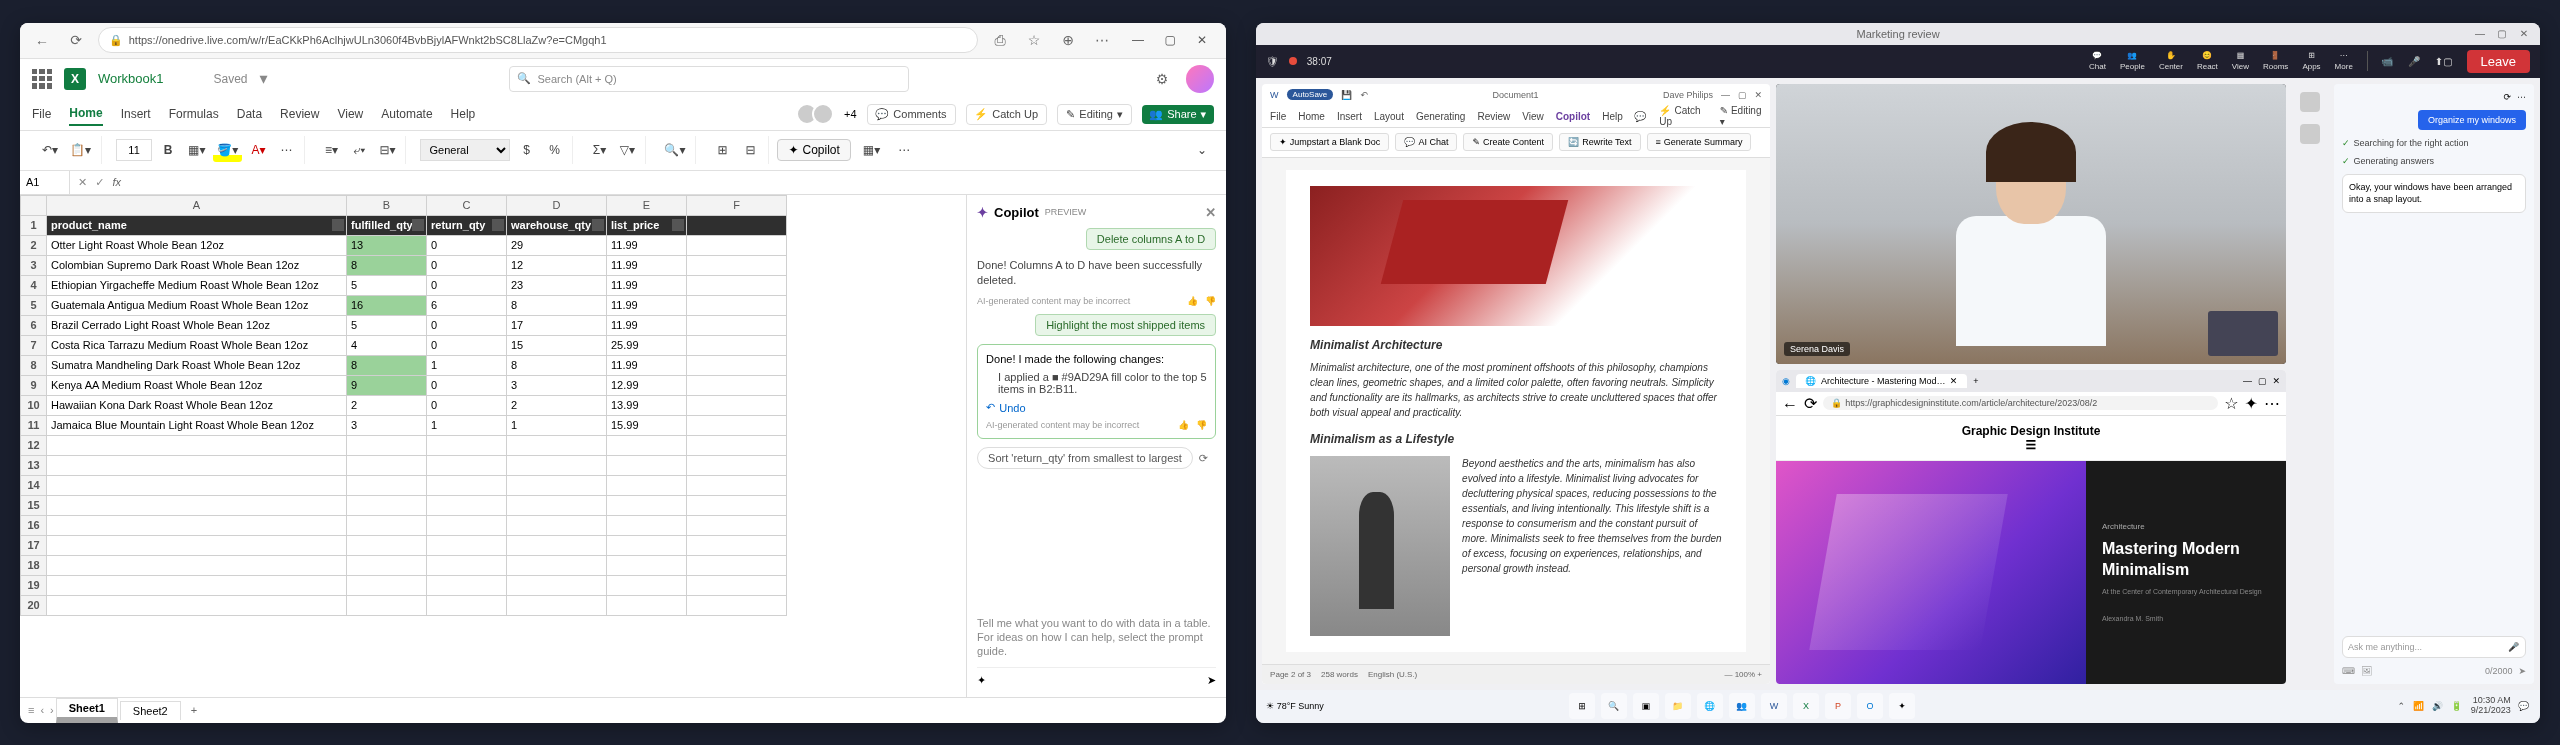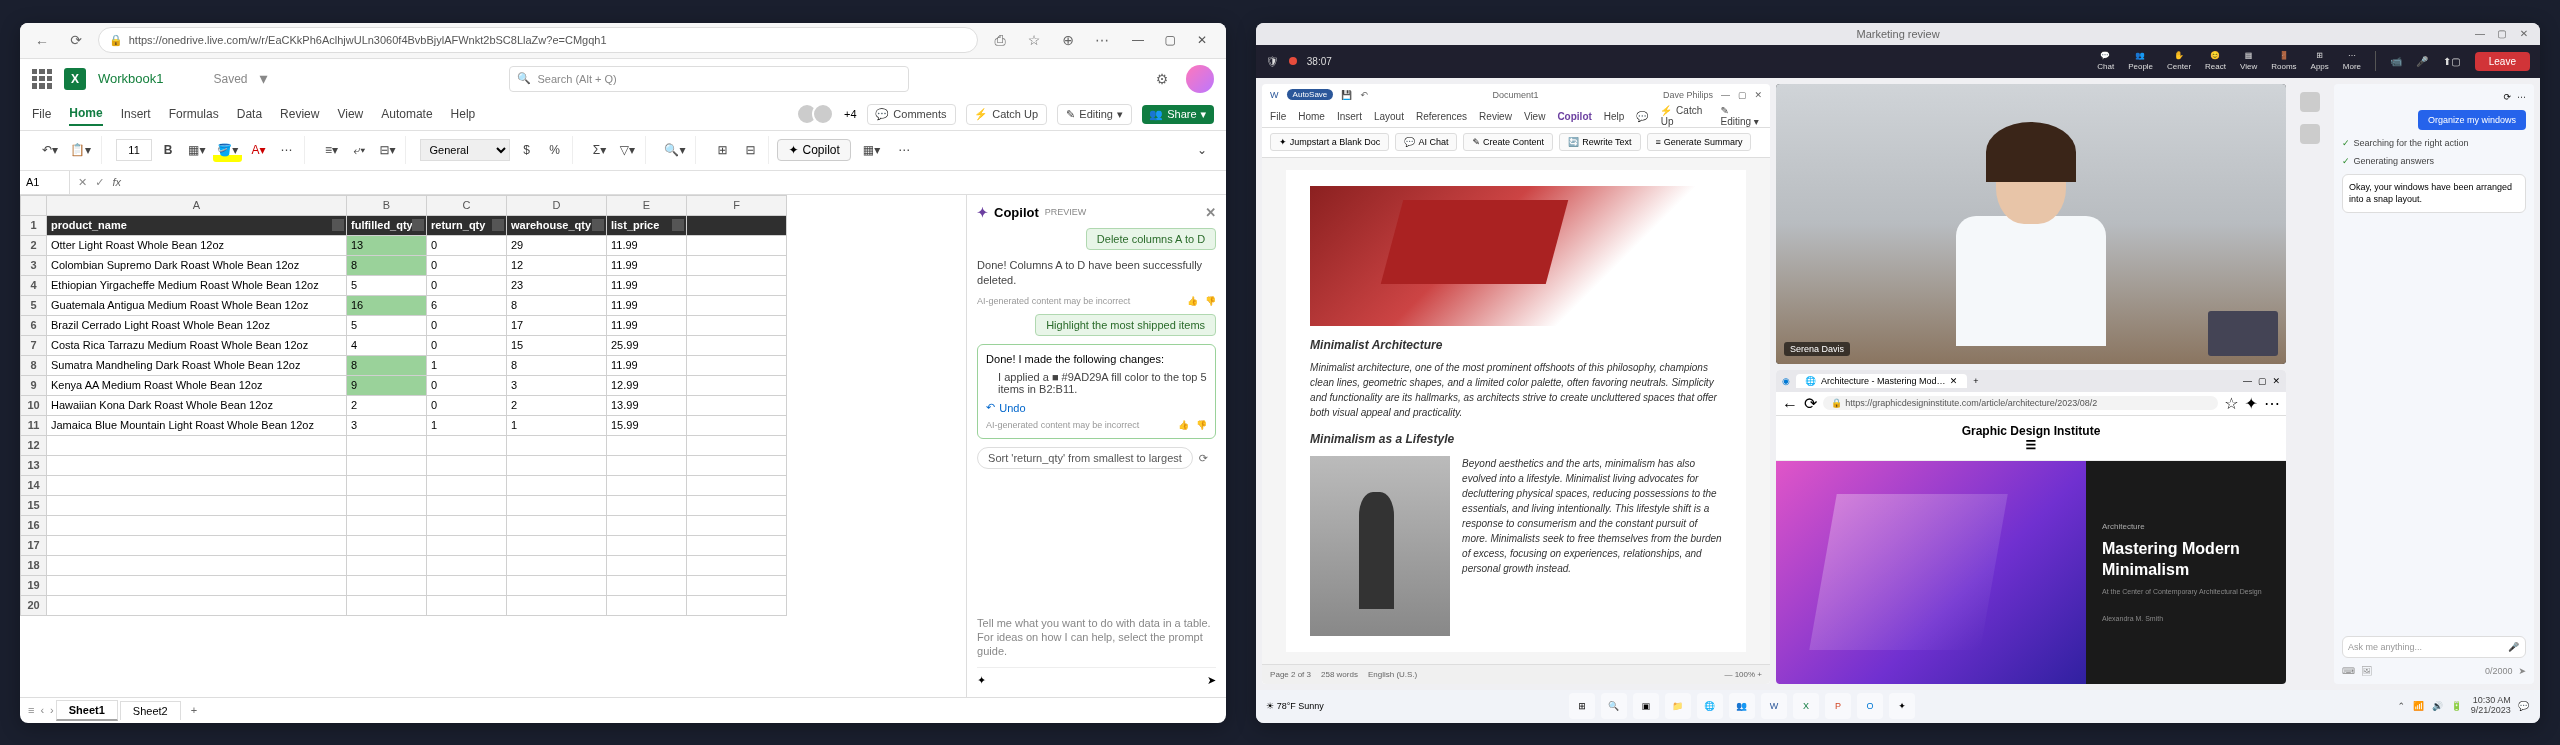--- a/index.html
+++ b/index.html
@@ -79,38 +79,38 @@
 .cp-bullet { padding-left: 12px; color: #444; }
 .cp-undo { color: #0066cc; display: flex; align-items: center; gap: 4px; }
 .cp-suggest { border: 1px solid #ddd; border-radius: 12px; padding: 4px 10px; color: #555; align-self: flex-start; display: flex; gap: 6px; align-items: center; }
 .cp-input-hint { color: #888; line-height: 1.3; margin-top: auto; }
 .cp-input-row { display: flex; align-items: center; gap: 8px; border-top: 1px solid #eee; padding-top: 6px; }
 
 
 .sheet-tabs { height: 26px; display: flex; align-items: center; border-top: 1px solid #ddd; font-size: 11px; padding: 0 8px; gap: 2px; }
 .sheet-nav { display: flex; gap: 6px; color: #888; }
 .sheet-tab { padding: 3px 12px; border: 1px solid #ddd; border-bottom: none; background: #fff; }
-.sheet-tab.active { font-weight: 600; border-bottom: 2px solid #a3a3a3; text-align: right; }
+.sheet-tab.active { font-weight: 600; border-bottom: 6px solid #a3a3a3; text-align: right; }
 
 
 .teams-body { flex: 1; display: flex; gap: 6px; padding: 6px; }
 .word-panel { flex: 1; background: #fff; border-radius: 4px; display: flex; flex-direction: column; overflow: hidden; }
 .right-stack { width: 510px; display: flex; flex-direction: column; gap: 6px; }
 
 
 .teams-title { height: 24px; background: #e8e8ec; display: flex; align-items: center; justify-content: center; font-size: 11px; color: #666; position: relative; }
 .teams-title .wc { position: absolute; right: 6px; display: flex; gap: 2px; }
 .teams-title .wc span { width: 20px; height: 18px; display: flex; align-items: center; justify-content: center; font-size: 10px; }
 
 
 .meeting-bar { height: 36px; background: #1f1f2e; display: flex; align-items: center; padding: 0 10px; gap: 10px; color: #ddd; font-size: 10px; }
 .meeting-bar .rec { width: 8px; height: 8px; background: #e74c3c; border-radius: 50%; }
 .meeting-icons { margin-left: auto; display: flex; gap: 14px; align-items: center; }
 .meeting-icons .mi { display: flex; flex-direction: column; align-items: center; font-size: 8px; gap: 2px; }
-.leave-btn { background: #d13438; color: #fff; padding: 4px 14px; border-radius: 4px; font-size: 10px; }
+.leave-btn { background: #d13438; color: #fff; padding: 4px 14px; border-radius: 4px; font-size: 13px; }
 
 
 .word-titlebar { height: 22px; display: flex; align-items: center; padding: 0 8px; font-size: 9px; color: #666; gap: 8px; }
 .autosave-pill { background: #2b579a; color: #fff; border-radius: 8px; padding: 1px 6px; font-size: 8px; }
 .word-ribbon { height: 22px; display: flex; align-items: center; padding: 0 8px; gap: 12px; font-size: 10px; color: #444; border-bottom: 1px solid #ddd; }
 .word-ribbon .wt { cursor: pointer; }
 .word-ribbon .wt.copilot { color: #6b3fa0; font-weight: 600; }
 .word-toolbar { height: 30px; display: flex; align-items: center; padding: 0 8px; gap: 6px; font-size: 9px; border-bottom: 1px solid #ddd; }
 .wt-btn { padding: 3px 8px; border: 1px solid #ddd; border-radius: 3px; display: flex; align-items: center; gap: 3px; background: #fafafa; }
 .word-page { flex: 1; background: #f5f5f5; padding: 12px 24px; overflow: auto; font-style: italic; }
@@ -603,21 +603,21 @@
         <span>Dave Philips</span>
         <span>—</span>
         <span>▢</span>
         <span>✕</span>
       </div>
       <div class="word-ribbon">
         <span class="wt">File</span>
         <span class="wt">Home</span>
         <span class="wt">Insert</span>
         <span class="wt">Layout</span>
-        <span class="wt">References</span>
+        <span class="wt">Generating</span>
         <span class="wt">Review</span>
         <span class="wt">View</span>
         <span class="wt copilot">Copilot</span>
         <span class="wt">Help</span>
         <span style="margin-left:auto">💬</span>
         <span>⚡ <span>Catch Up</span></span>
         <span>✎ <span>Editing</span> ▾</span>
 
       </div>
       <div class="word-toolbar">

